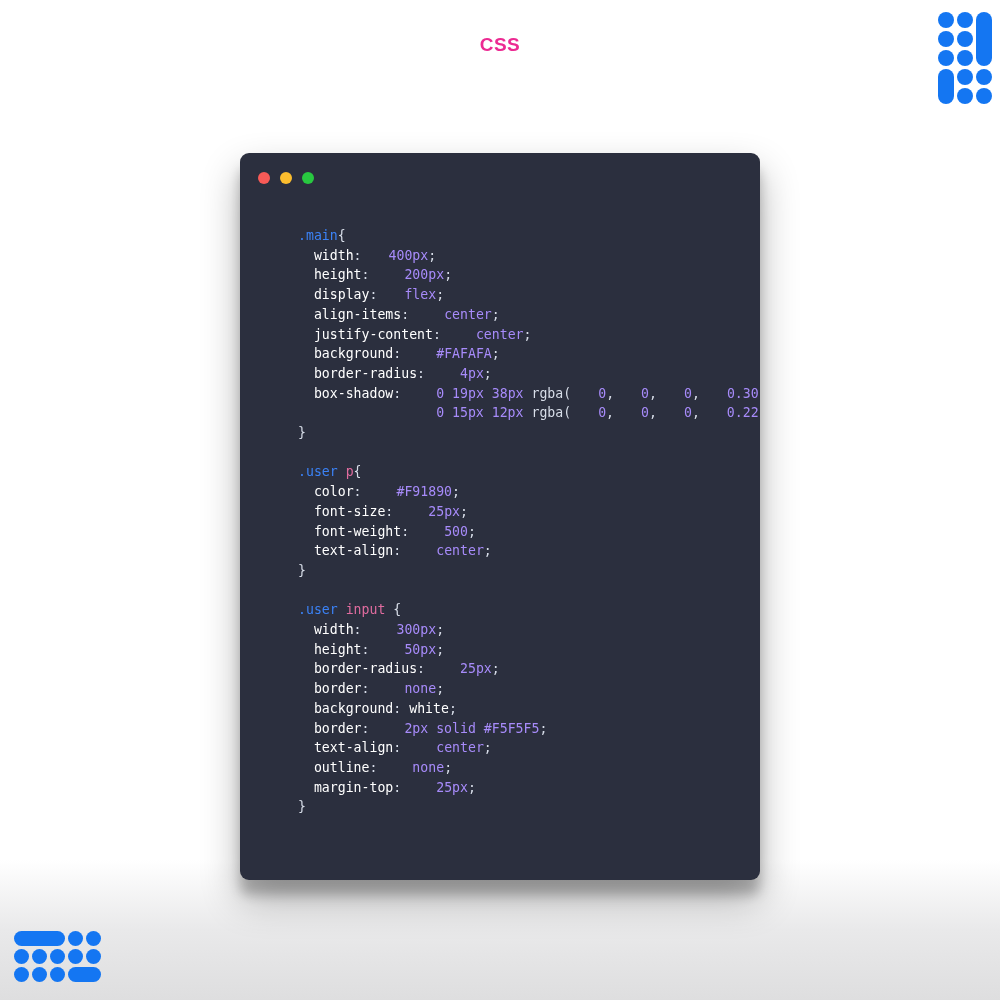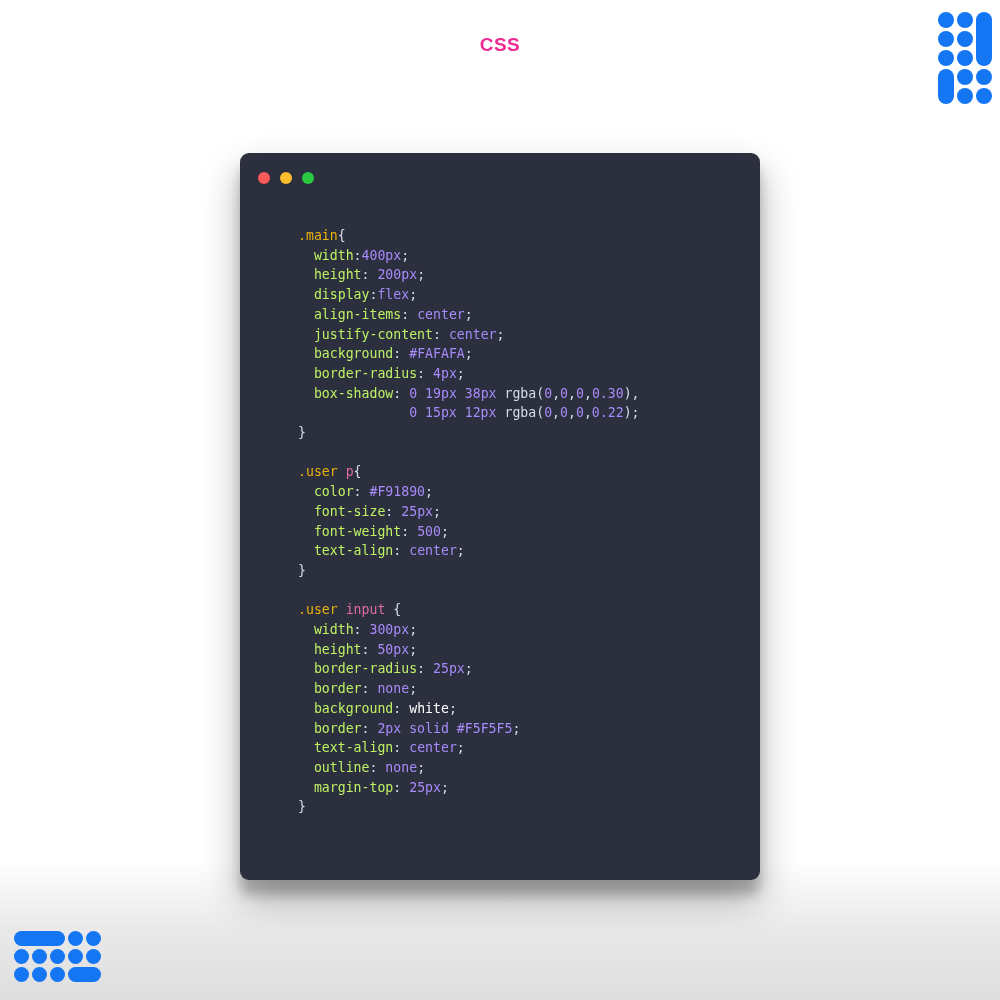--- a/index.html
+++ b/index.html
@@ -75,24 +75,24 @@
     font-family:"DejaVu Sans Mono","Liberation Mono",monospace;
     font-size:13.2px;
     line-height:19.7px;
     white-space:pre;
     color:#d8dee9;
   }
   .code-area .ln { display:block; min-height:19.7px; }
   .blank { display:block; height:19.7px; }
 
   
-  .t-sel   { color:#eab308; }   
+  .t-sel   { color:#3b82f6; }   
   .t-el    { color:#e06c9f; }   
-  .t-prop  { color:#bef264; }   
-  .t-val   { color:#a78bfa; }   
+  .t-prop  { color:#ffffff; }   
+  .t-val   { color:#a78bfa;margin-left:27px; }   
   .t-key   { color:#ffffff; }   
   .t-punc  { color:#d8dee9; }   
 
   
   .logo-tr {
     position:absolute;
     right:8px; top:12px;
     z-index:4;
   }
   .logo-bl {

